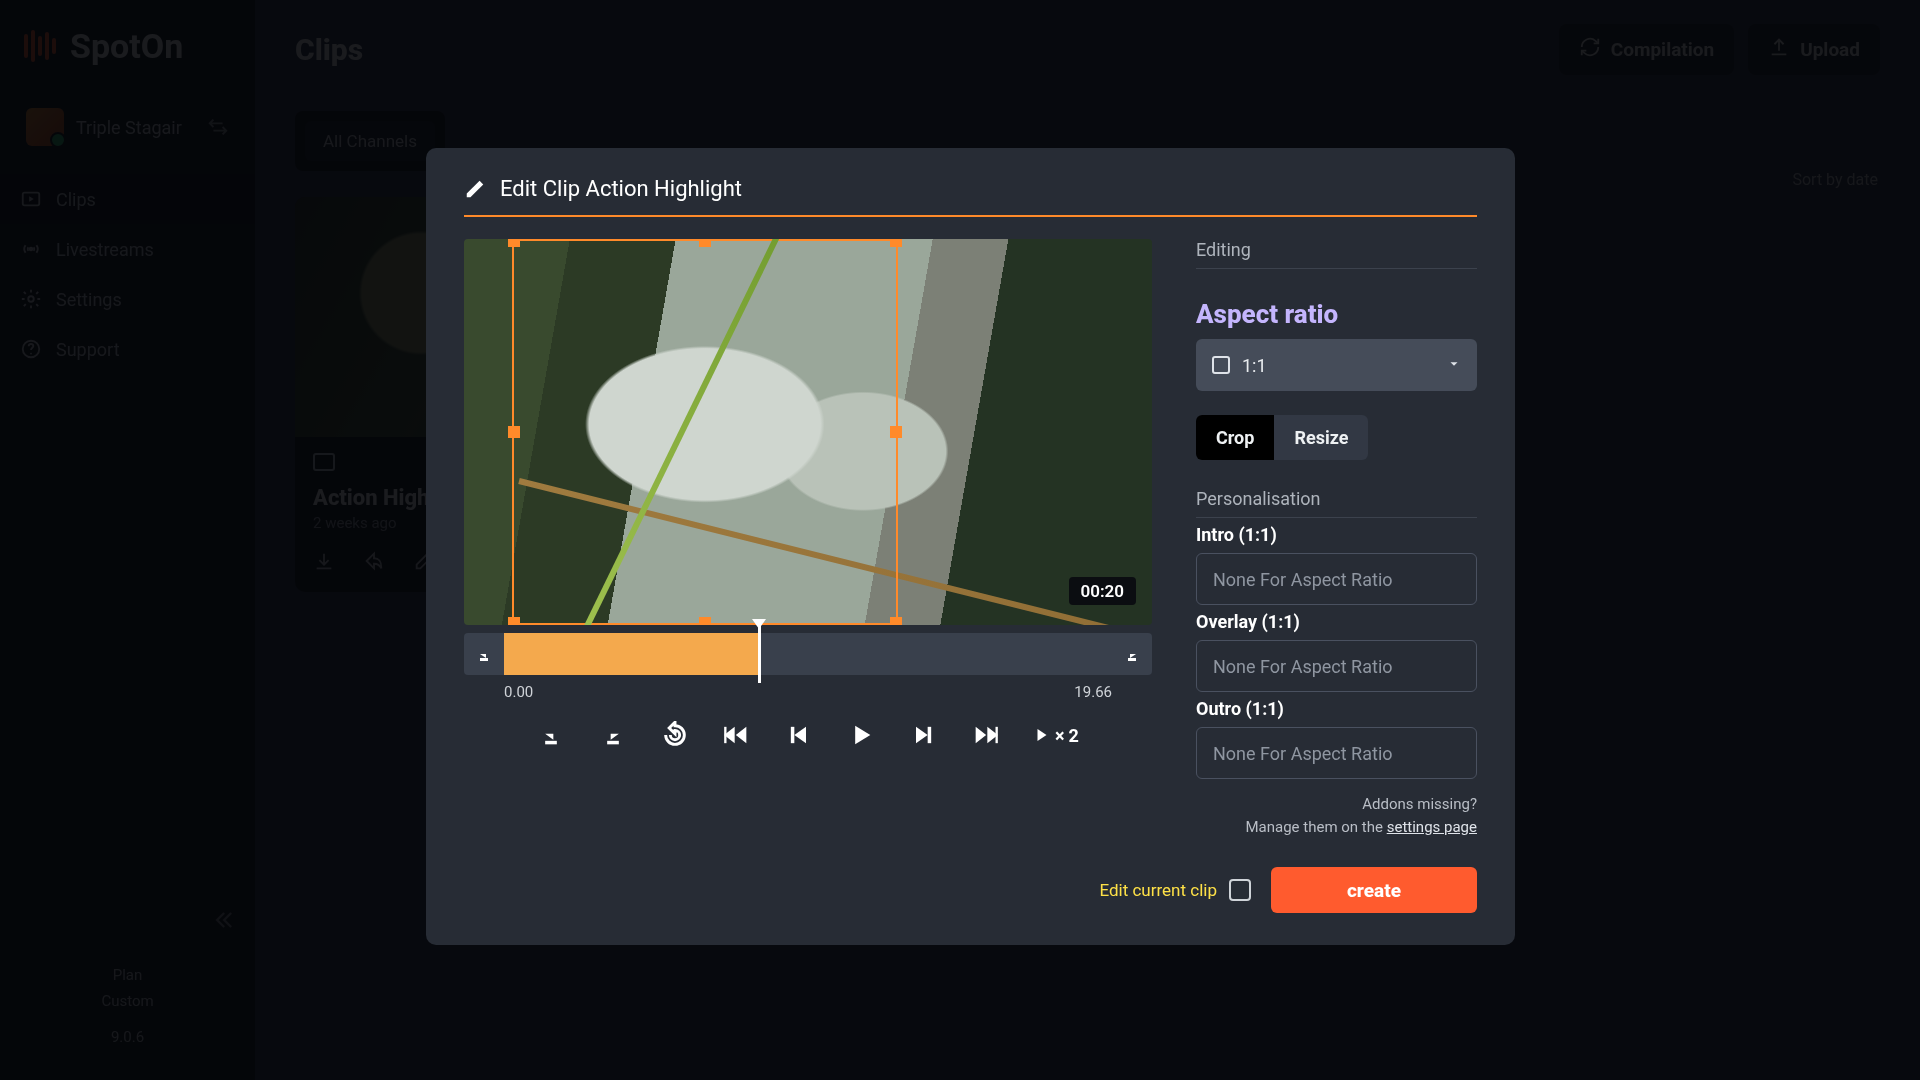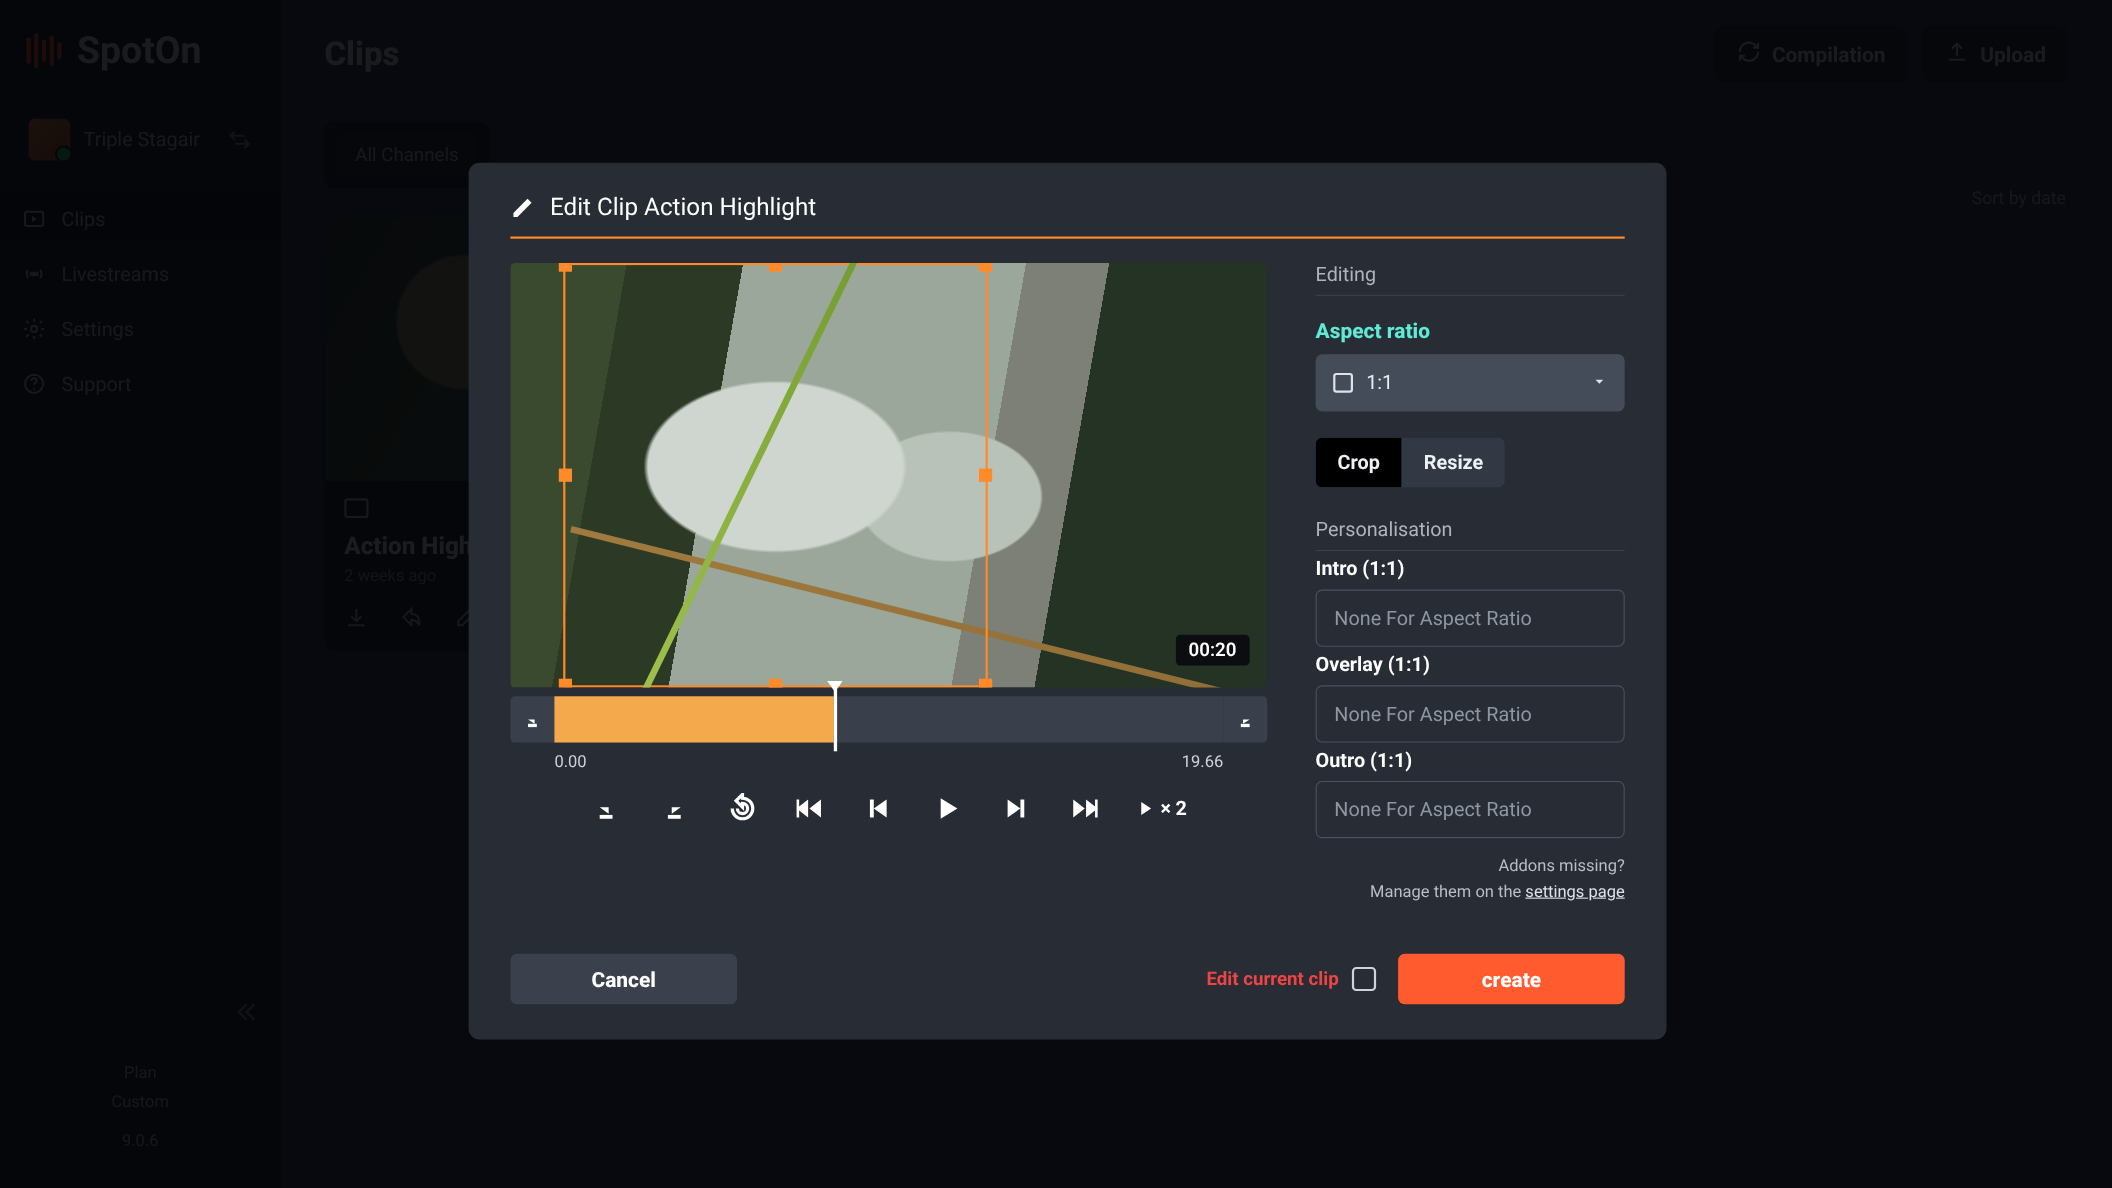--- a/index.html
+++ b/index.html
@@ -81,39 +81,39 @@
   .sel { position:absolute; left:0; top:0; bottom:0; width:41.8%; background:#f4a94d; }
   .playhead { position:absolute; left:41.8%; top:-8px; bottom:-8px; width:3px; background:#fff; }
   .playhead::before{ content:""; position:absolute; left:-6px; top:-6px; width:0; height:0; border-left:7px solid transparent; border-right:7px solid transparent; border-top:10px solid #fff; }
   .time-labels { display:flex; justify-content:space-between; font-size:15px; color:#cfd3d8; margin:8px 40px 0; }
   .controls { display:flex; justify-content:center; gap:34px; margin-top:20px; }
   .ctrl { width:28px; height:28px; color:#fff; cursor:pointer; display:inline-flex; align-items:center; justify-content:center; }
   .ctrl svg { width:100%; height:100%; display:block; }
   .ctrl.speed { width:auto; font-size:18px; font-weight:700; gap:4px; }
   .ctrl.speed svg { width:18px; height:18px; }
   .section-label { font-size:18px; color:#aeb4bc; border-bottom:1px solid #3c424d; padding-bottom:8px; }
-  .field-label { font-size:19px; font-weight:800; color:#5eead4; margin-top:20px; }
+  .field-label { font-size:26px; font-weight:800; color:#c4b5fd; margin-top:30px; }
   .select { margin-top:10px; background:#454c59; border-radius:6px; height:52px; display:flex; align-items:center; padding:0 16px; gap:12px; cursor:pointer; }
   .sq { width:18px; height:18px; border:2px solid #dfe3e9; border-radius:3px; }
   .select-text { font-size:18px; color:#e9ecef; }
   .chev { margin-left:auto; }
   .seg { display:flex; margin-top:24px; background:#323844; border-radius:6px; overflow:hidden; width:max-content; }
   .seg-btn { padding:12px 20px; font-size:18px; font-weight:700; color:#eef1f3; cursor:pointer; }
   .seg-btn.active { background:#000000; }
   .pers-block { margin-top:6px; }
   .pers-label { font-size:18px; font-weight:700; color:#fff; }
   .pers-select { margin-top:8px; height:52px; border:1px solid #4a5160; border-radius:6px; display:flex; align-items:center; padding:0 16px; color:#8f96a1; font-size:18px; cursor:pointer; }
   .addons-note { text-align:right; font-size:15px; color:#b9bec6; margin-top:14px; line-height:1.5; }
   .addons-note a { color:#dfe3e9; text-decoration:underline; cursor:pointer; }
   .modal-foot { position:absolute; left:38px; right:38px; bottom:32px; display:flex; align-items:center; }
   .btn { height:46px; border-radius:6px; padding:0 36px; display:flex; align-items:center; justify-content:center; font-size:19px; font-weight:800; cursor:pointer; }
   .btn-cancel { background:#3a414d; color:#fff; min-width:206px; }
   .btn-create { background:#ff5b2e; color:#fff; min-width:206px; }
   .edit-current { margin-left:auto; display:flex; align-items:center; gap:12px; margin-right:20px; }
-  .ec-label { font-size:17px; color:#ef4444;font-weight:bold; }
+  .ec-label { font-size:17px; color:#fde047; }
   .checkbox { width:22px; height:22px; border:2px solid #cfd3d8; border-radius:4px; cursor:pointer; }
 </style>
 </head>
 <body>
 <div class="app">
 
 <div class="backdrop">
   <aside class="sidebar">
     <div class="logo">
       <span class="logo-mark">
@@ -384,21 +384,20 @@
       </div>
 
       <div class="addons-note">
         <span>Addons missing?</span><br>
         <span>Manage them on the </span><a>settings page</a>
       </div>
     </div>
   </div>
 
   <div class="modal-foot">
-    <div class="btn btn-cancel">Cancel</div>
     <div class="edit-current">
       <span class="ec-label">Edit current clip</span>
       <span class="checkbox"></span>
     </div>
     <div class="btn btn-create">create</div>
   </div>
 </div>
 
 </div>
 

